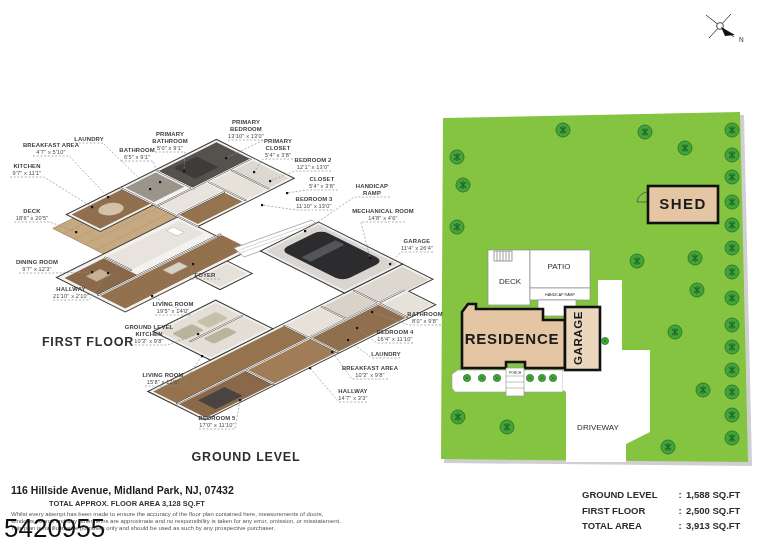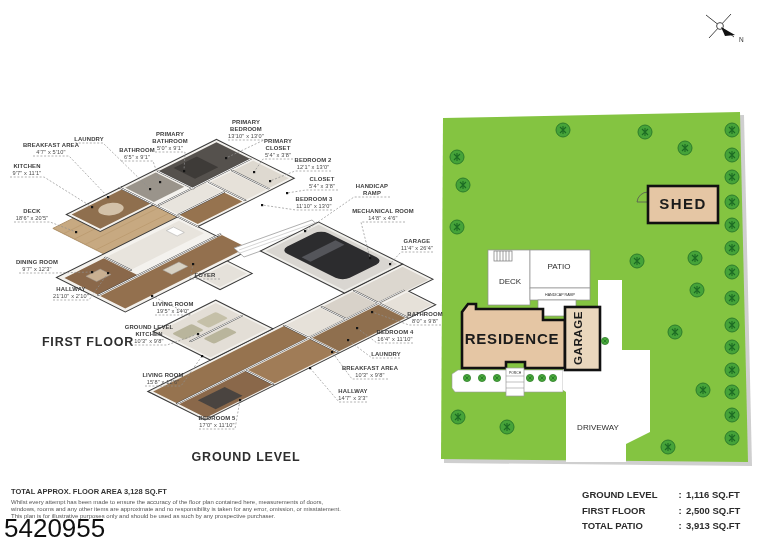--- a/index.html
+++ b/index.html
@@ -14,21 +14,21 @@
   .dot{fill:#141414;}
   .plan-title{font-size:12.5px;font-weight:700;letter-spacing:.8px;fill:#2e2e2e;text-anchor:middle;}
   .wallcase{stroke:#3a3a3a;stroke-width:2.1;fill:none;stroke-linecap:round;}
   .wallcore{stroke:#ffffff;stroke-width:1.1;fill:none;stroke-linecap:round;}
   
   .site-big{font-weight:700;fill:#1b1b1b;text-anchor:middle;}
   .site-small{font-weight:400;fill:#2a2a2a;text-anchor:middle;}
   
   .footer-left{position:absolute;left:11px;top:484px;width:380px;}
   .addr{font-size:10.5px;font-weight:700;color:#1c1c1c;}
-  .total-line{font-size:7.5px;font-weight:700;color:#333;margin-top:3px;}
+  .total-line{font-size:7.5px;font-weight:700;color:#333;margin-top:3px;margin-left:38px;}
   .disc{font-size:6px;line-height:7.2px;color:#555;margin-top:3px;width:345px;}
   .plan-id{position:absolute;left:4px;top:513px;font-size:26px;font-weight:500;color:#0f0f0f;}
   .summary{position:absolute;right:14px;top:489px;display:grid;
            grid-template-columns:92px 12px 68px;row-gap:4.5px;
            font-size:9.5px;font-weight:700;color:#2b2b2b;}
   .summary .sep{text-align:center;}
 </style>
 </head>
 <body>
 
@@ -353,32 +353,33 @@
       <text x="163" y="384" class="dim">15'8" x 12'6"</text>
       </g>
     <g>
       <text x="217" y="420">BEDROOM 5</text>
       <text x="217" y="427" class="dim">17'0" x 11'10"</text>
       </g>
   </g>
 </svg>
 
 <div class="footer-left">
+  <div class="addr">116 Hillside Avenue, Midland Park, NJ, 07432</div>
   <div class="total-line">TOTAL APPROX. FLOOR AREA 3,128 SQ.FT</div>
   <div class="disc">
     <div>Whilst every attempt has been made to ensure the accuracy of the floor plan contained here, measurements of doors,</div>
     <div>windows, rooms and any other items are approximate and no responsibility is taken for any error, omission, or misstatement.</div>
     <div>This plan is for illustrative purposes only and should be used as such by any prospective purchaser.</div>
   </div>
 </div>
 <div class="plan-id">5420955</div>
 
 <div class="summary">
   <div>GROUND LEVEL</div>
   <div class="sep">:</div>
-  <div>1,116 SQ.FT</div>
+  <div>1,588 SQ.FT</div>
   <div>FIRST FLOOR</div>
   <div class="sep">:</div>
   <div>2,500 SQ.FT</div>
-  <div>TOTAL PATIO</div>
+  <div>TOTAL AREA</div>
   <div class="sep">:</div>
   <div>3,913 SQ.FT</div>
 </div>
 
 </body></html>

